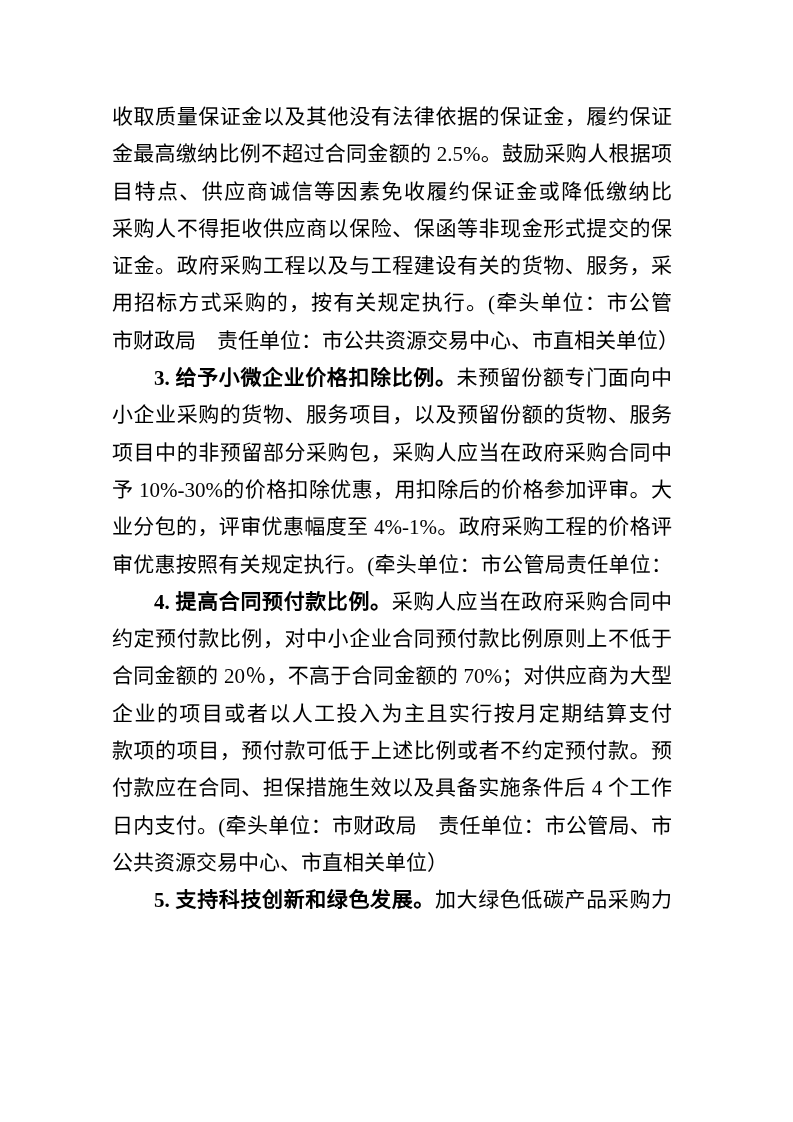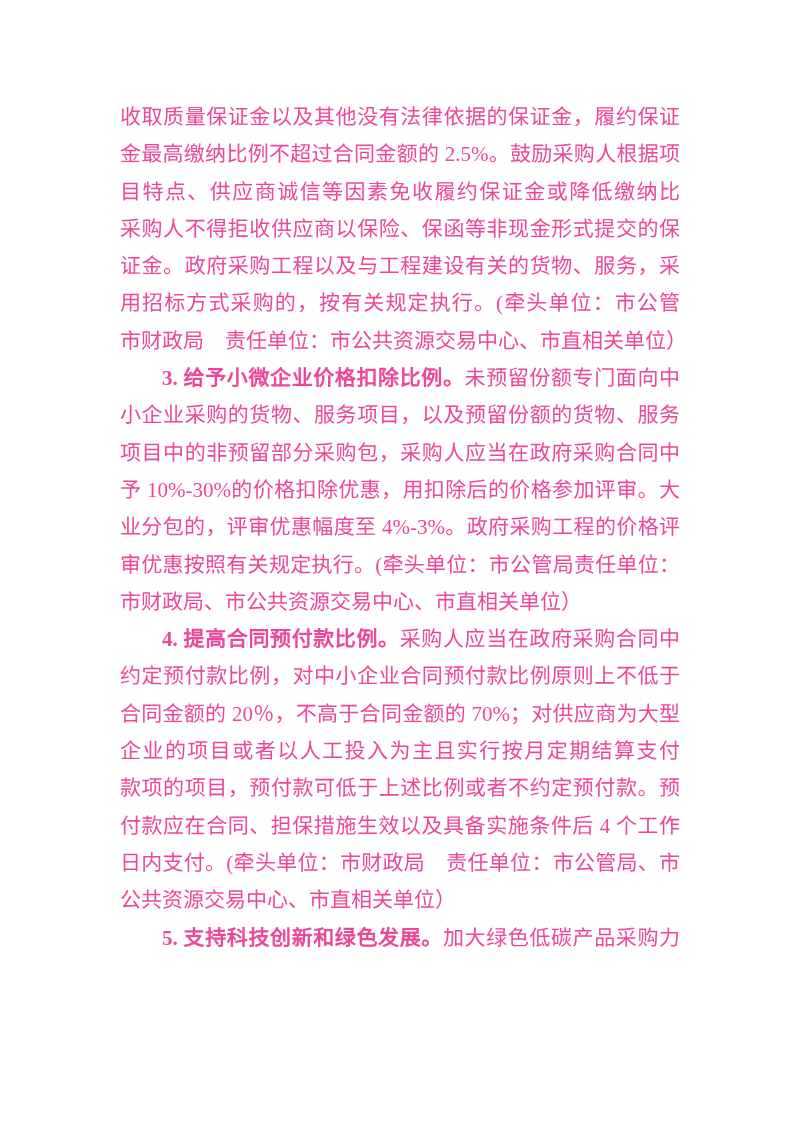--- a/index.html
+++ b/index.html
@@ -11,26 +11,26 @@
   .page {
     position: relative;
     width: 793px;
     height: 1122px;
     background: #ffffff;
     overflow: hidden;
     font-family: "Liberation Serif", "DejaVu Serif", serif;
   }
   .textblock {
     position: absolute;
-    left: 120px;
+    left: 112px;
     top: 99px;
     width: 560px;
     font-size: 21px;
     line-height: 37.3px;
-    color: #ec4899;
+    color: #000000;
     letter-spacing: 0;
   }
   .line {
     height: 37.3px;
     text-align: justify;
     text-align-last: justify;
     text-justify: inter-character;
     overflow: hidden;
   }
   .line.nofill {
@@ -64,25 +64,24 @@
 
   <div class="line indent"><span class="b">3. 给予小微企业价格扣除比例。</span><span class="t">未预留份额专门面向中</span></div>
 
   <div class="line"><span class="b"></span><span class="t">小企业采购的货物、服务项目，以及预留份额的货物、服务</span></div>
 
   <div class="line"><span class="b"></span><span class="t">项目中的非预留部分采购包，采购人应当在政府采购合同中</span></div>
 
   <div class="line"><span class="b"></span><span class="t">予 10%-30%的价格扣除优惠，用扣除后的价格参加评审。大</span></div>
 
 
-  <div class="line"><span class="b"></span><span class="t">业分包的，评审优惠幅度至 4%-3%。政府采购工程的价格评</span></div>
+  <div class="line"><span class="b"></span><span class="t">业分包的，评审优惠幅度至 4%-1%。政府采购工程的价格评</span></div>
 
   <div class="line"><span class="b"></span><span class="t">审优惠按照有关规定执行。(牵头单位：市公管局责任单位：</span></div>
 
-  <div class="line nofill"><span class="b"></span><span class="t">市财政局、市公共资源交易中心、市直相关单位）</span></div>
 
   <div class="line indent"><span class="b">4. 提高合同预付款比例。</span><span class="t">采购人应当在政府采购合同中</span></div>
 
   <div class="line"><span class="b"></span><span class="t">约定预付款比例，对中小企业合同预付款比例原则上不低于</span></div>
 
   <div class="line"><span class="b"></span><span class="t">合同金额的 20％，不高于合同金额的 70%；对供应商为大型</span></div>
 
   <div class="line"><span class="b"></span><span class="t">企业的项目或者以人工投入为主且实行按月定期结算支付</span></div>
 
   <div class="line"><span class="b"></span><span class="t">款项的项目，预付款可低于上述比例或者不约定预付款。预</span></div>

